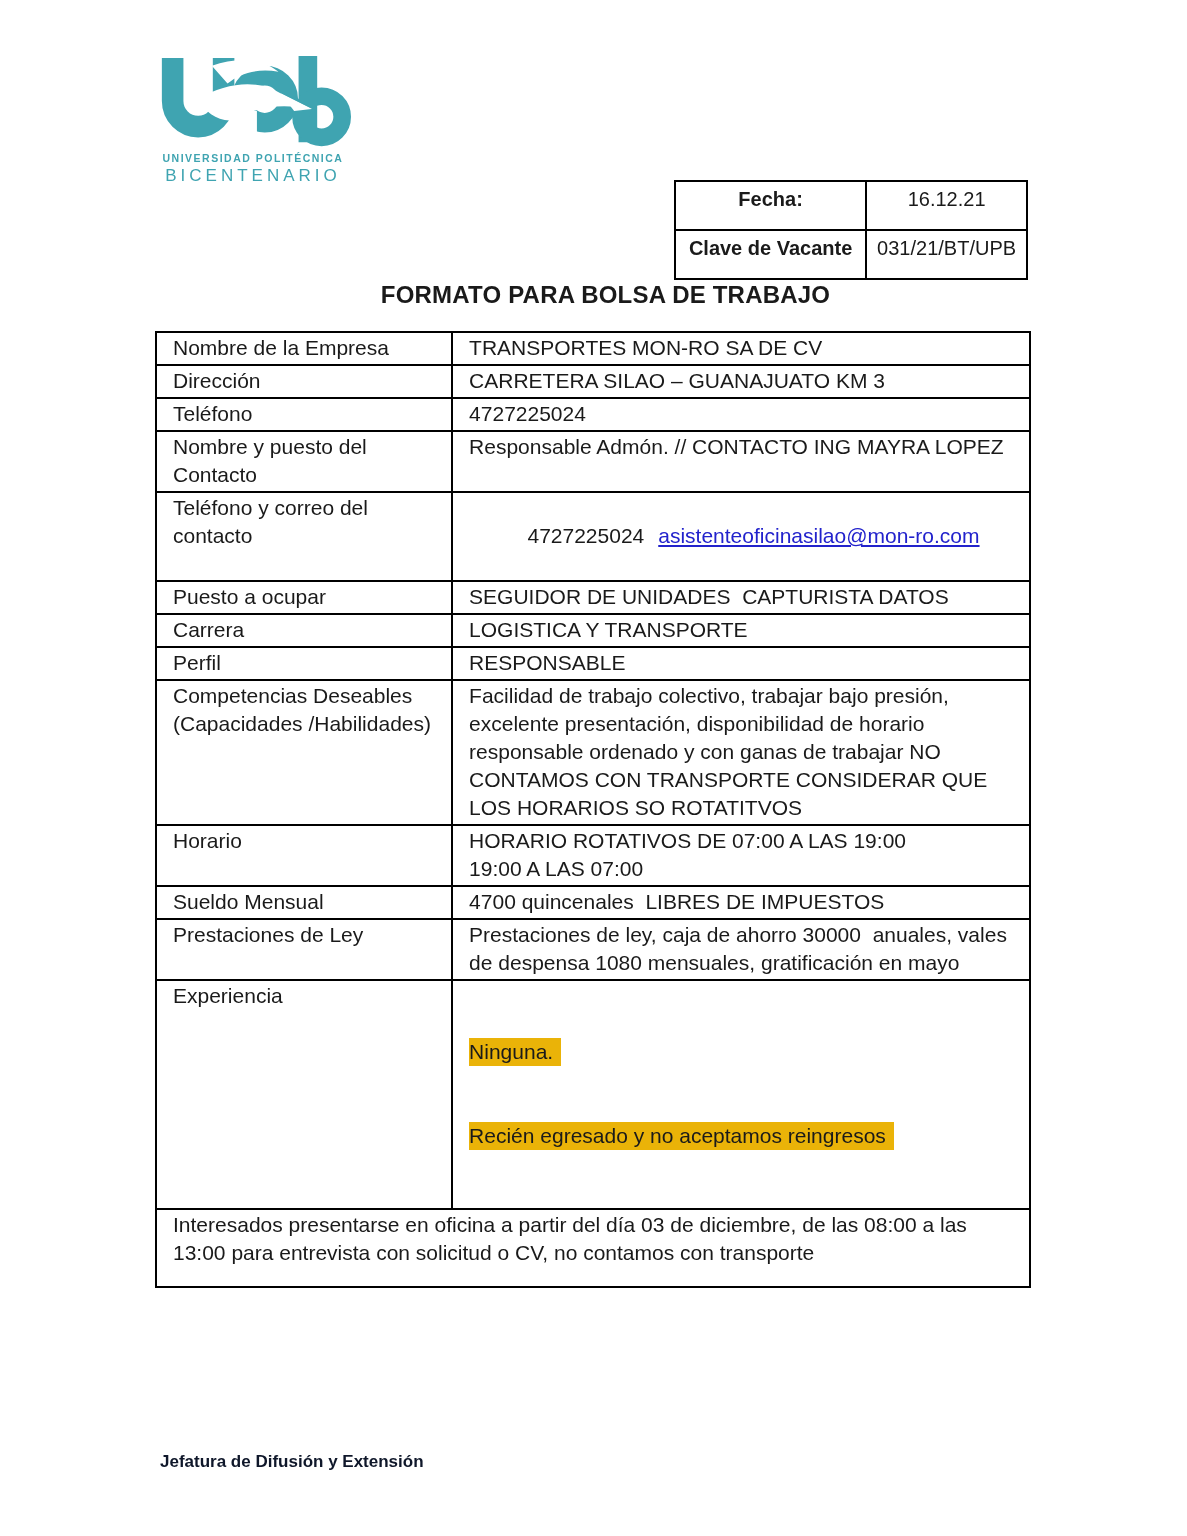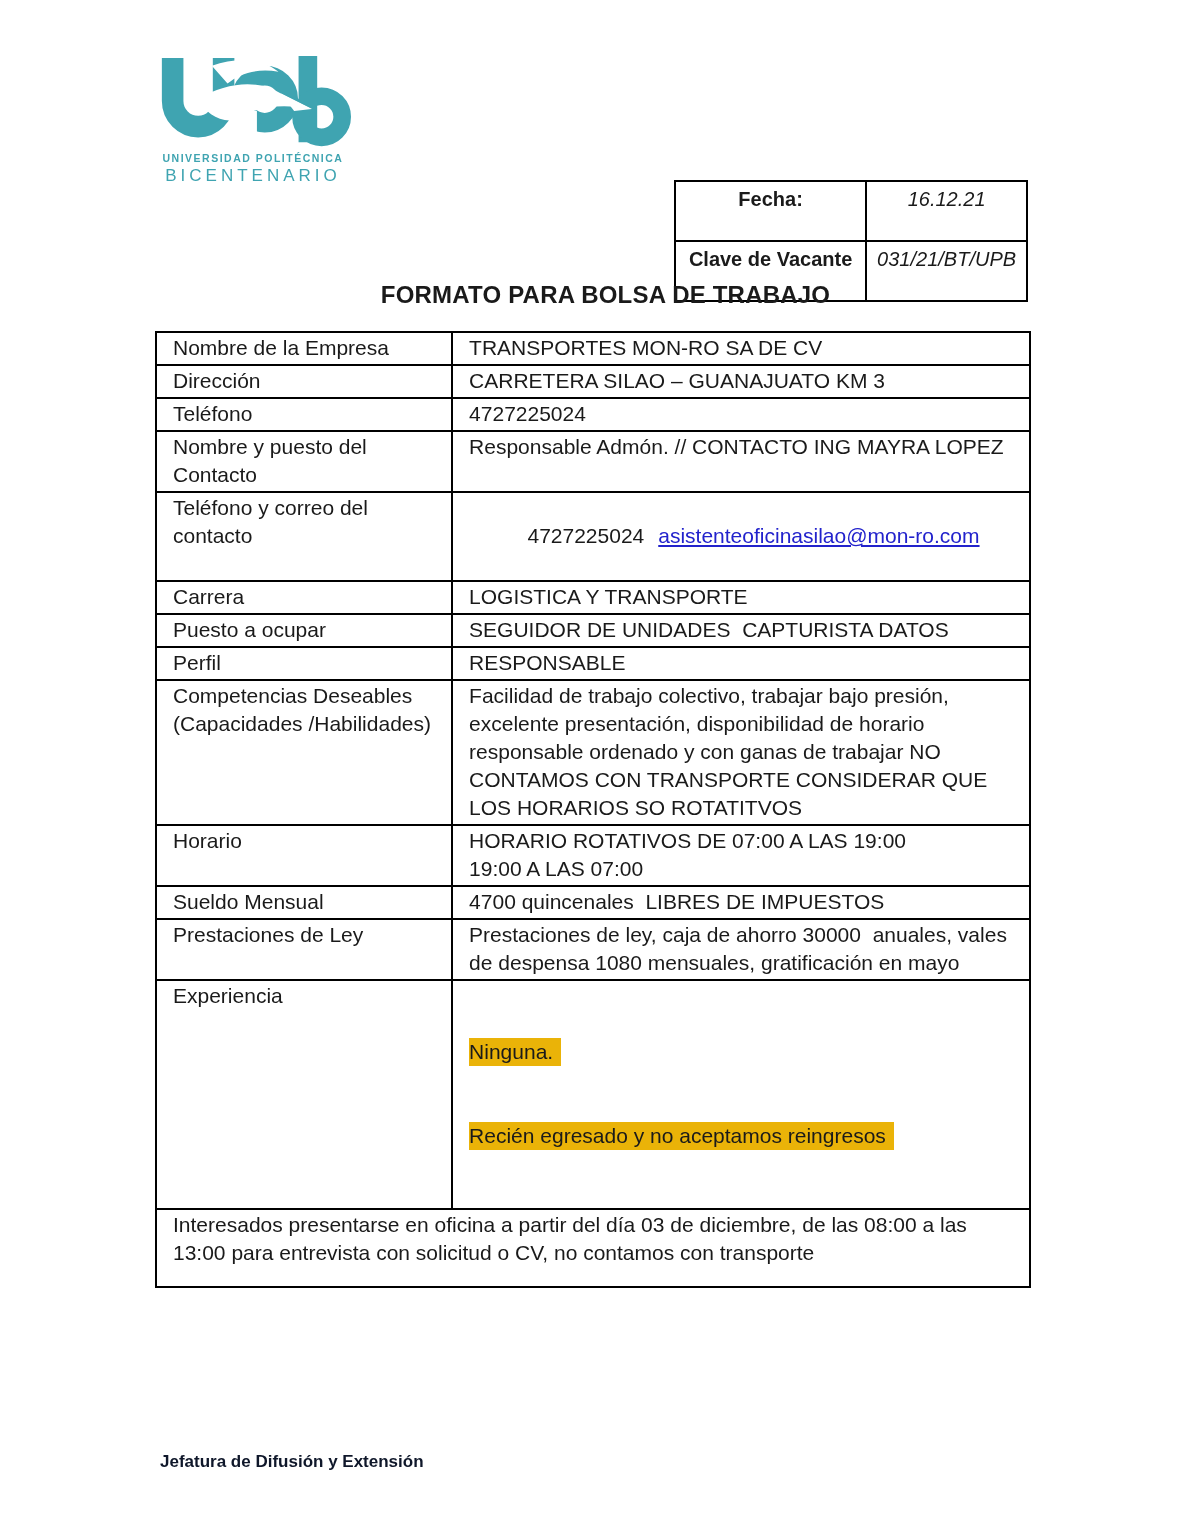--- a/index.html
+++ b/index.html
@@ -44,27 +44,27 @@
   .meta-table {
     position: absolute;
     left: 674px;
     top: 180px;
     width: 354px;
     border-collapse: collapse;
     font-size: 20px;
   }
   .meta-table td {
     border: 2px solid #000;
-    height: 60px;
+    height: 49px;
     vertical-align: top;
     padding: 6px 4px 2px 4px;
     text-align: center;
   }
   .meta-table td.meta-label { font-weight: bold; width: 193px; }
-  .meta-table td.meta-value { width: 161px; font-style: italic; }
+  .meta-table td.meta-value { width: 161px; }
 
   
   .doc-title {
     position: absolute;
     left: 12px;
     top: 281px;
     width: 1187px;
     text-align: center;
     font-size: 24px;
     font-weight: bold;
@@ -181,26 +181,26 @@
         <td class="lbl">Nombre y puesto del Contacto</td>
         <td class="val">Responsable Admón. // CONTACTO ING MAYRA LOPEZ</td>
       </tr>
       <tr>
         <td class="lbl">Teléfono y correo del contacto</td>
         <td class="val">
           <span class="phone-part">4727225024</span><a href="#" class="email-link">asistenteoficinasilao@mon-ro.com</a>
         </td>
       </tr>
       <tr>
+        <td class="lbl">Puesto a ocupar</td>
+        <td class="val">SEGUIDOR DE UNIDADES  CAPTURISTA DATOS</td>
+      </tr>
+      <tr>
         <td class="lbl">Carrera</td>
         <td class="val">LOGISTICA Y TRANSPORTE</td>
-      </tr>
-      <tr>
-        <td class="lbl">Puesto a ocupar</td>
-        <td class="val">SEGUIDOR DE UNIDADES  CAPTURISTA DATOS</td>
       </tr>
       <tr>
         <td class="lbl">Perfil</td>
         <td class="val">RESPONSABLE</td>
       </tr>
       <tr>
         <td class="lbl">Competencias Deseables (Capacidades /Habilidades)</td>
         <td class="val">Facilidad de trabajo colectivo, trabajar bajo presión, excelente presentación, disponibilidad de horario responsable ordenado y con ganas de trabajar NO CONTAMOS CON TRANSPORTE CONSIDERAR QUE LOS HORARIOS SO ROTATITVOS</td>
       </tr>
       <tr>

